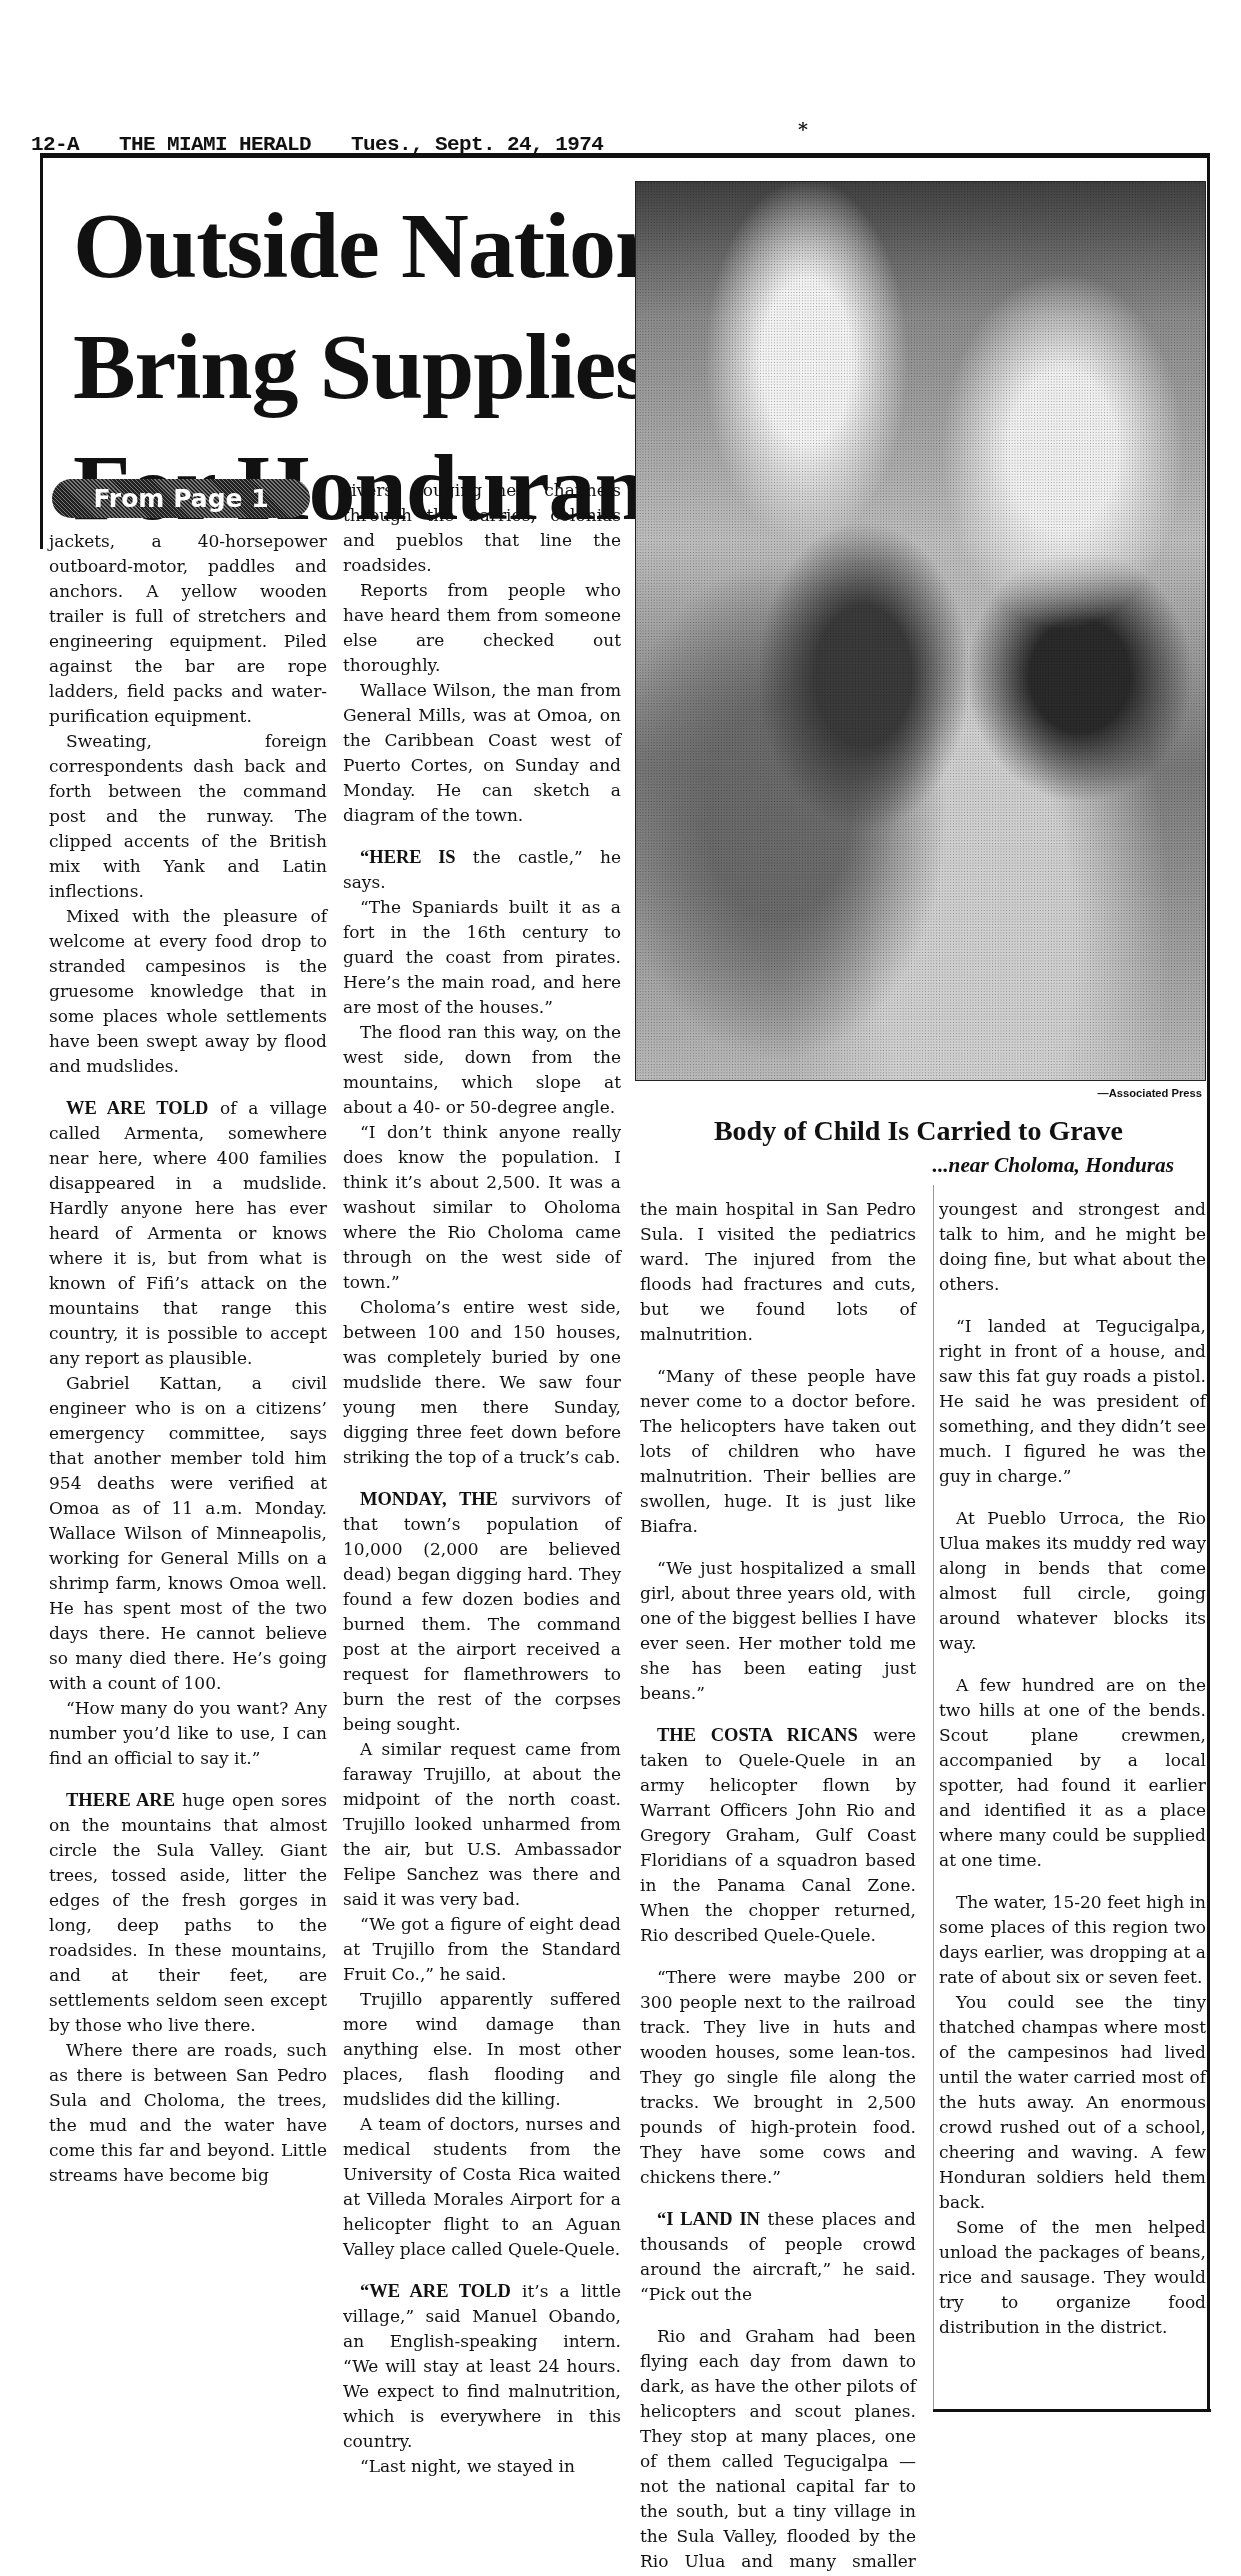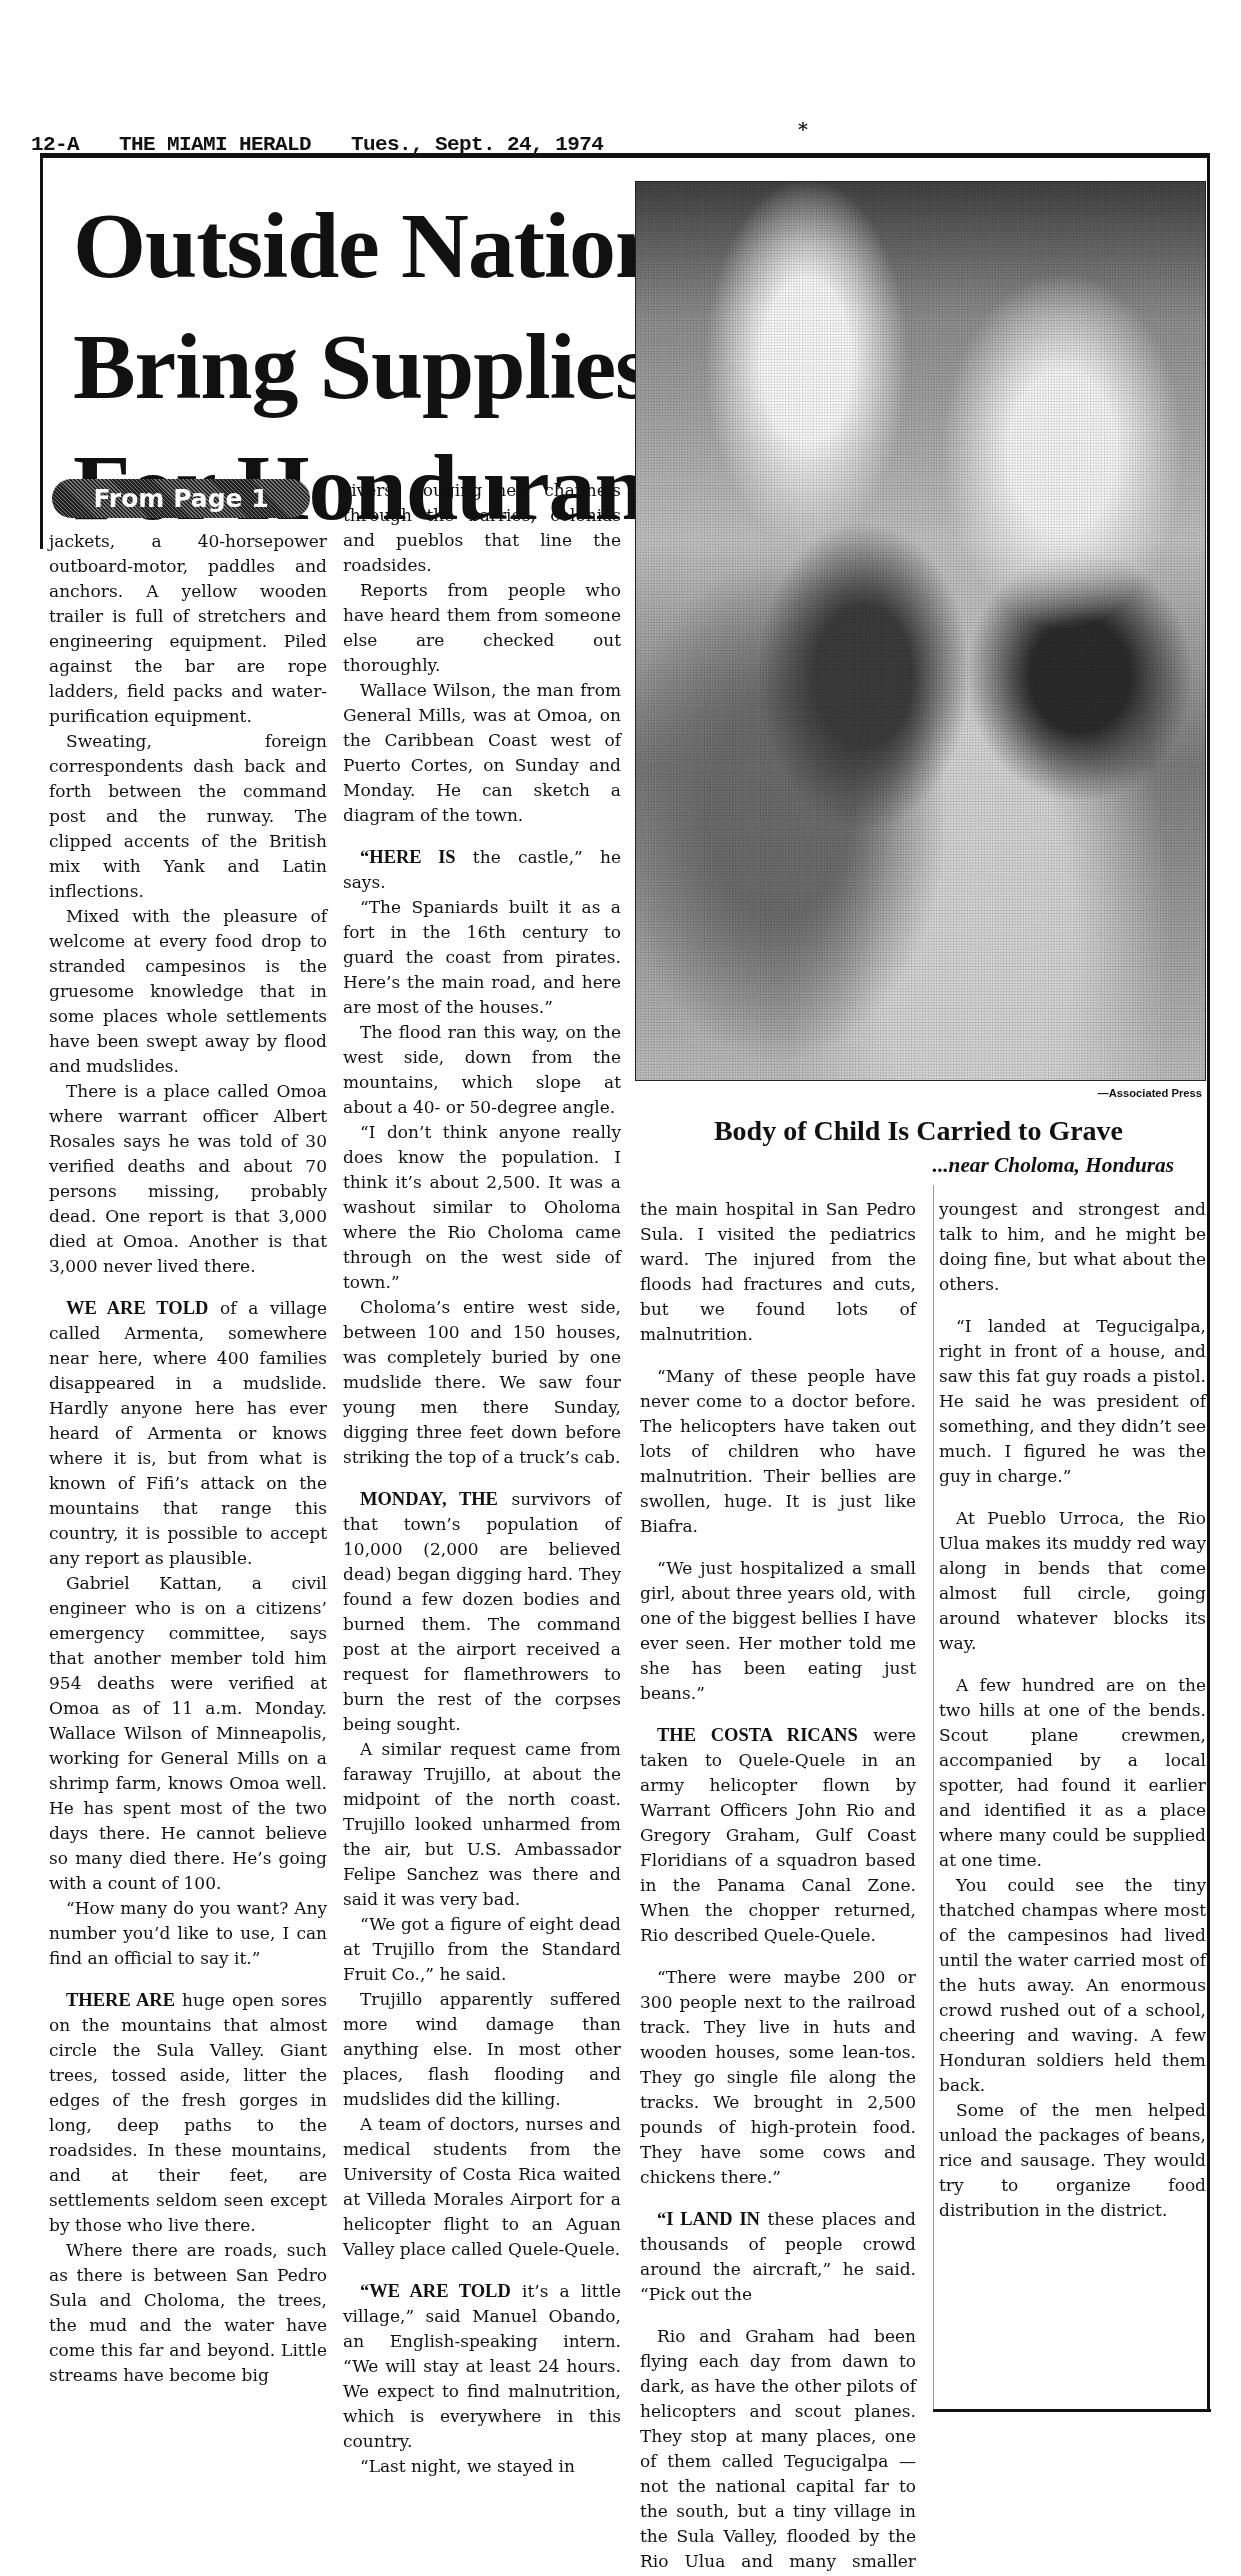--- a/index.html
+++ b/index.html
@@ -81,21 +81,20 @@
 <div class="credit">—Associated Press</div>
 <div class="caption-title">Body of Child Is Carried to Grave</div>
 <div class="caption-sub">...near Choloma, Honduras</div>
 
 <div class="rule4"></div>
 
 <div class="col c1">
     <p style="text-indent: 0px;"><span>jackets, a 40-horsepower outboard-motor, paddles and anchors. A yellow wooden trailer is full of stretchers and engineering equipment. Piled against the bar are rope ladders, field packs and water-purification equipment.</span></p>
     <p><span>Sweating, foreign correspondents dash back and forth between the command post and the runway. The clipped accents of the British mix with Yank and Latin inflections.</span></p>
     <p><span>Mixed with the pleasure of welcome at every food drop to stranded campesinos is the gruesome knowledge that in some places whole settlements have been swept away by flood and mudslides.</span></p>
-    <p><span>There is a place called Omoa where warrant officer Albert Rosales says he was told of 30 verified deaths and about 70 persons missing, probably dead. One report is that 3,000 died at Omoa. Another is that 3,000 never lived there.</span></p>
     <p class="gap"><b>WE ARE TOLD</b><span> of a village called Armenta, somewhere near here, where 400 families disappeared in a mudslide. Hardly anyone here has ever heard of Armenta or knows where it is, but from what is known of Fifi’s attack on the mountains that range this country, it is possible to accept any report as plausible.</span></p>
     <p><span>Gabriel Kattan, a civil engineer who is on a citizens’ emergency committee, says that another member told him 954 deaths were verified at Omoa as of 11 a.m. Monday. Wallace Wilson of Minneapolis, working for General Mills on a shrimp farm, knows Omoa well. He has spent most of the two days there. He cannot believe so many died there. He’s going with a count of 100.</span></p>
     <p><span>“How many do you want? Any number you’d like to use, I can find an official to say it.”</span></p>
     <p class="gap"><b>THERE ARE</b><span> huge open sores on the mountains that almost circle the Sula Valley. Giant trees, tossed aside, litter the edges of the fresh gorges in long, deep paths to the roadsides. In these mountains, and at their feet, are settlements seldom seen except by those who live there.</span></p>
     <p><span>Where there are roads, such as there is between San Pedro Sula and Choloma, the trees, the mud and the water have come this far and beyond. Little streams have become big</span></p>
   </div>
 <div class="col c2">
     <p style="text-indent: 0px;"><span>rivers, gouging new channels through the barrios, colonias and pueblos that line the roadsides.</span></p>
     <p><span>Reports from people who have heard them from someone else are checked out thoroughly.</span></p>
     <p><span>Wallace Wilson, the man from General Mills, was at Omoa, on the Caribbean Coast west of Puerto Cortes, on Sunday and Monday. He can sketch a diagram of the town.</span></p>
@@ -119,16 +118,17 @@
     <p class="gap"><b>THE COSTA RICANS</b><span> were taken to Quele-Quele in an army helicopter flown by Warrant Officers John Rio and Gregory Graham, Gulf Coast Floridians of a squadron based in the Panama Canal Zone. When the chopper returned, Rio described Quele-Quele.</span></p>
     <p class="gap"><span>“There were maybe 200 or 300 people next to the railroad track. They live in huts and wooden houses, some lean-tos. They go single file along the tracks. We brought in 2,500 pounds of high-protein food. They have some cows and chickens there.”</span></p>
     <p class="gap"><b>“I LAND IN</b><span> these places and thousands of people crowd around the aircraft,” he said. “Pick out the</span></p>
     <p class="gap"><span>Rio and Graham had been flying each day from dawn to dark, as have the other pilots of helicopters and scout planes. They stop at many places, one of them called Tegucigalpa — not the national capital far to the south, but a tiny village in the Sula Valley, flooded by the Rio Ulua and many smaller streams.</span></p>
   </div>
 <div class="col c4">
     <p style="text-indent: 0px;"><span>youngest and strongest and talk to him, and he might be doing fine, but what about the others.</span></p>
     <p class="gap"><span>“I landed at Tegucigalpa, right in front of a house, and saw this fat guy roads a pistol. He said he was president of something, and they didn’t see much. I figured he was the guy in charge.”</span></p>
     <p class="gap"><span>At Pueblo Urroca, the Rio Ulua makes its muddy red way along in bends that come almost full circle, going around whatever blocks its way.</span></p>
     <p class="gap"><span>A few hundred are on the two hills at one of the bends. Scout plane crewmen, accompanied by a local spotter, had found it earlier and identified it as a place where many could be supplied at one time.</span></p>
+    <p class="gap"><span>The water, 15-20 feet high in some places of this region two days earlier, was dropping at a rate of about six or seven feet.</span></p>
     <p><span>You could see the tiny thatched champas where most of the campesinos had lived until the water carried most of the huts away. An enormous crowd rushed out of a school, cheering and waving. A few Honduran soldiers held them back.</span></p>
     <p><span>Some of the men helped unload the packages of beans, rice and sausage. They would try to organize food distribution in the district.</span></p>
   </div>
 
 
 </body></html>

